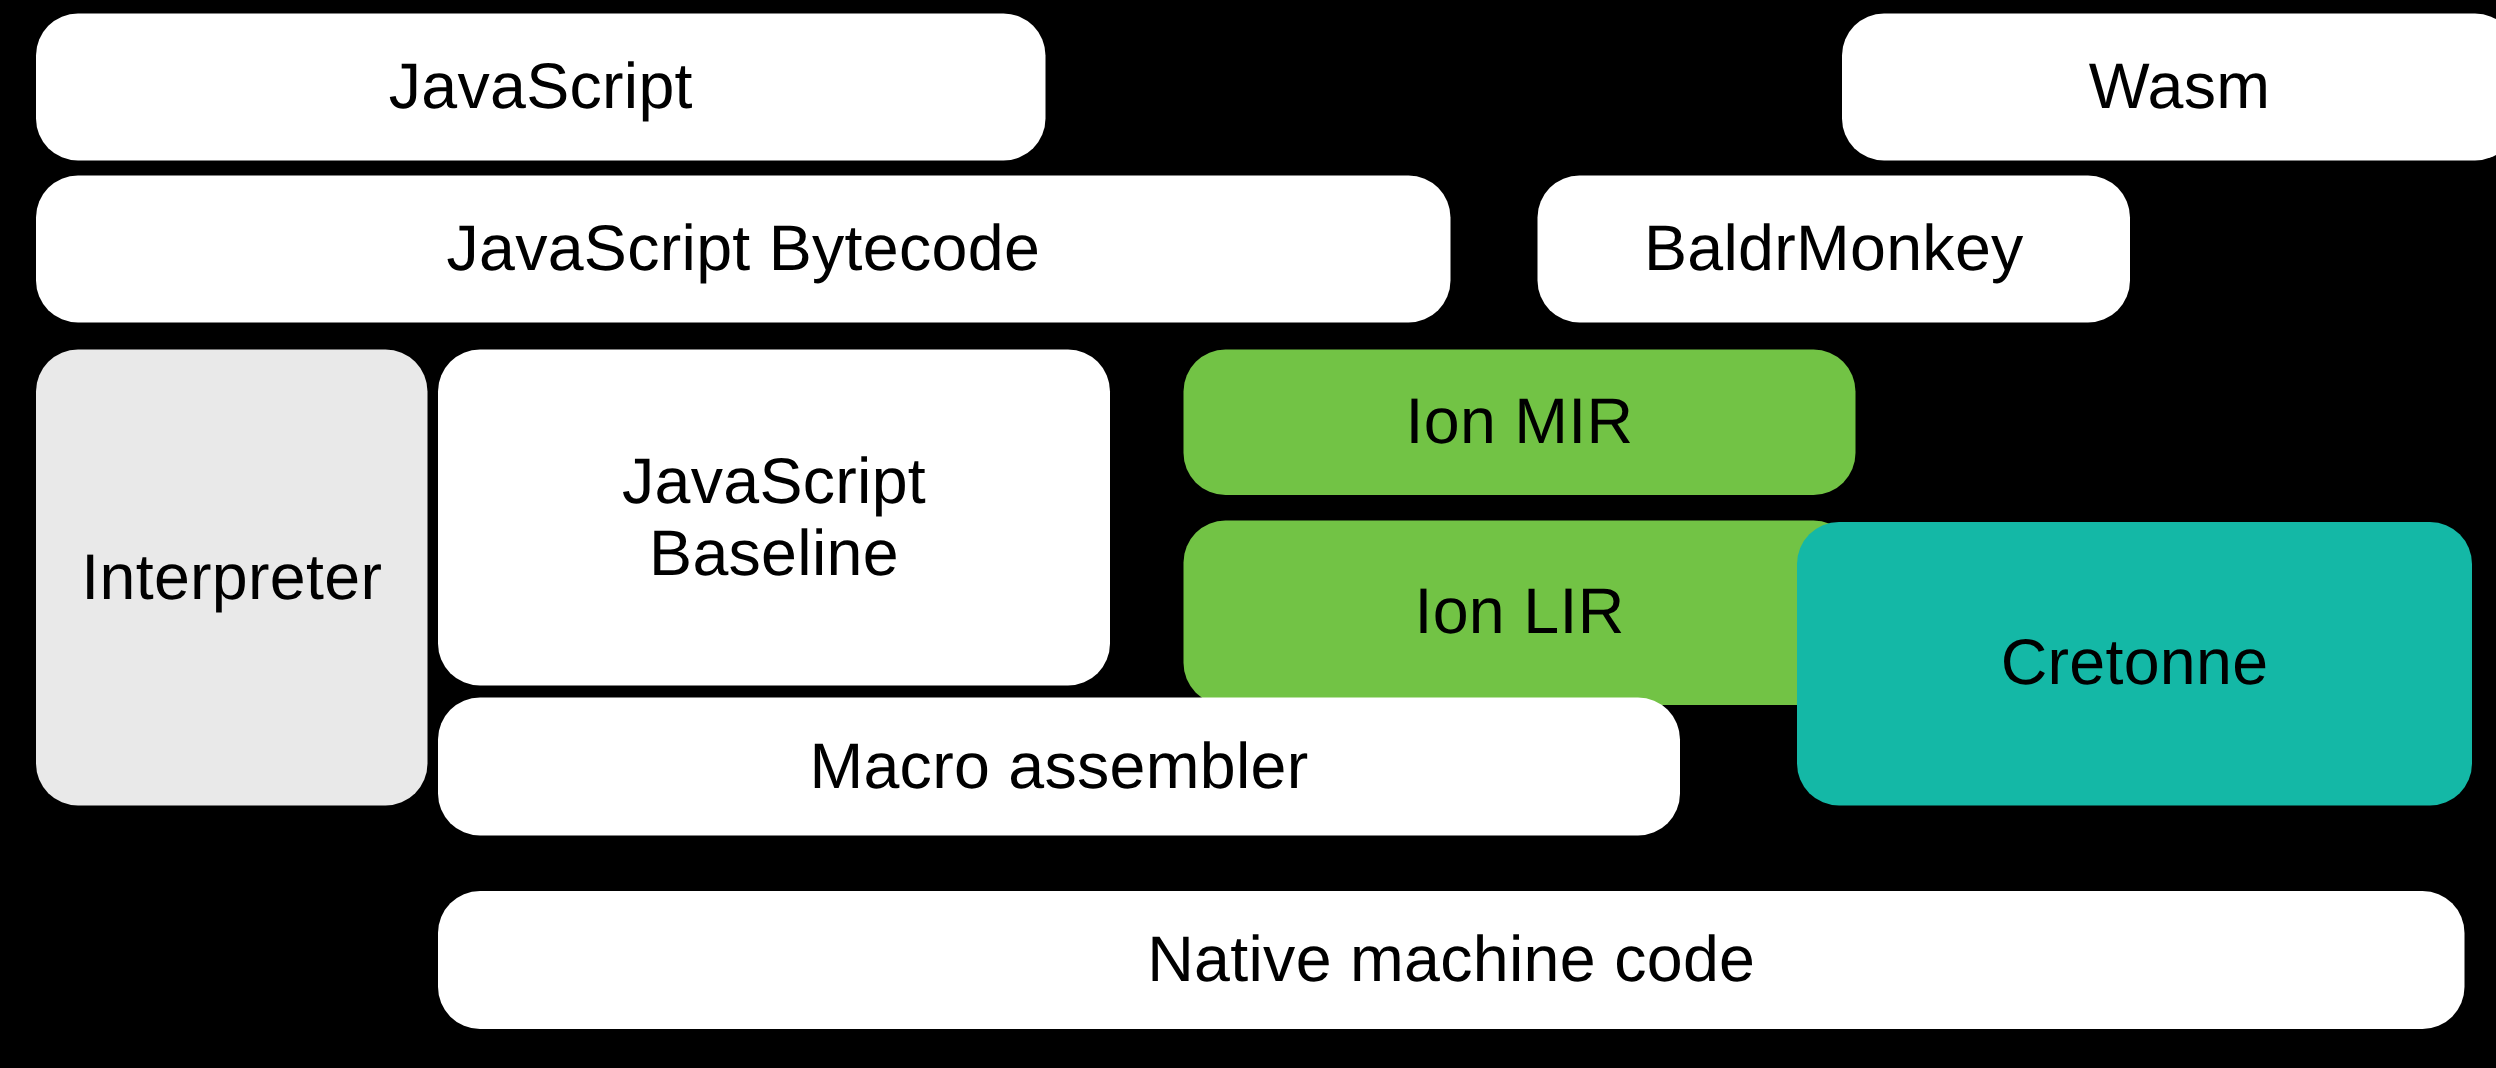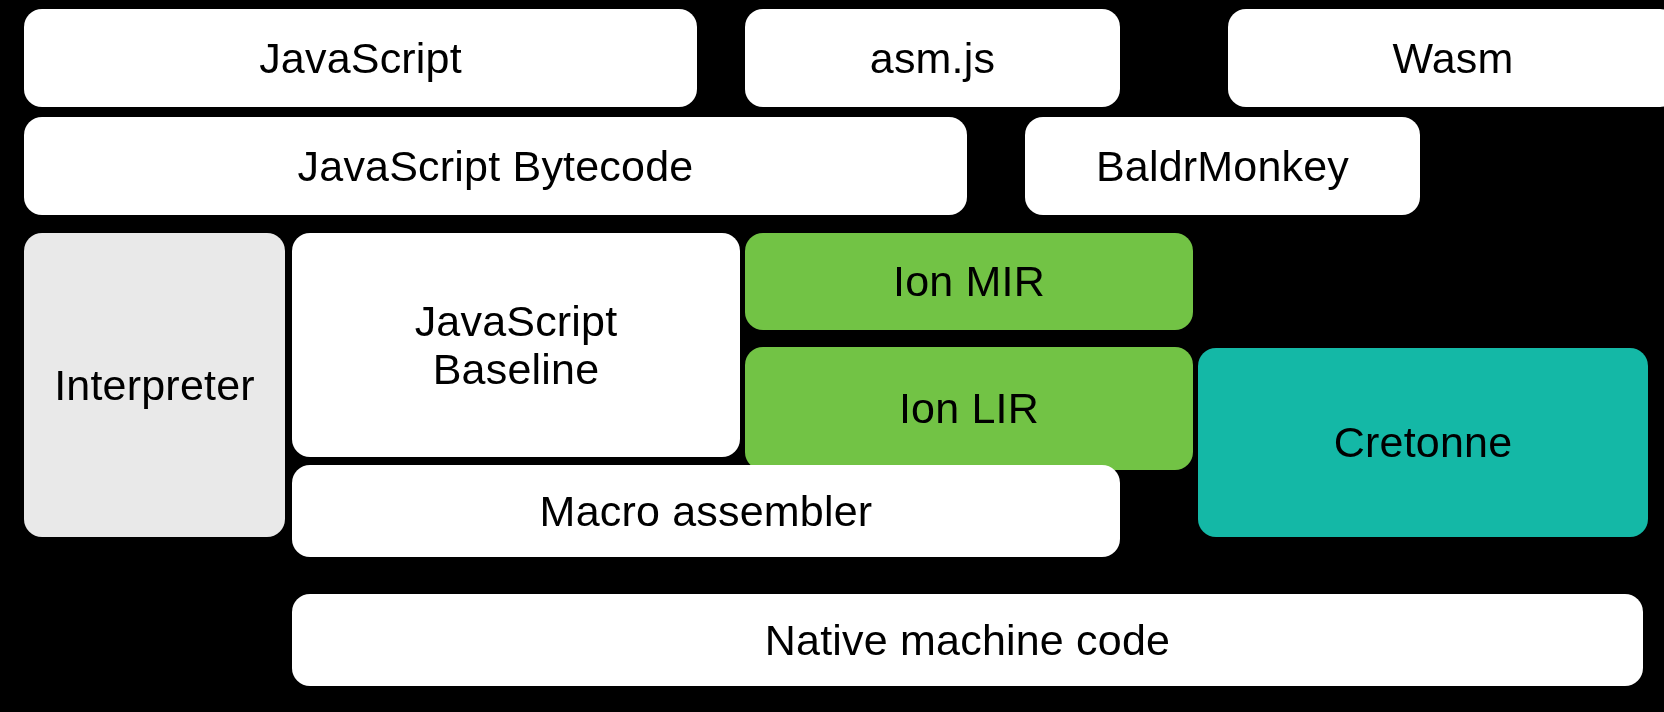--- a/index.html
+++ b/index.html
@@ -15,42 +15,41 @@
     overflow: hidden;
     font-family: "Liberation Sans", sans-serif;
   }
   .node {
     position: absolute;
     box-sizing: border-box;
     display: flex;
     align-items: center;
     justify-content: center;
     text-align: center;
-    border-radius: 18px;
+    border-radius: 28px;
     color: #000000;
     font-size: 43px;
     line-height: 1.12;
     font-weight: 400;
     letter-spacing: 0.2px;
     white-space: pre-line;
     padding: 0 10px;
     -webkit-font-smoothing: antialiased;
   }
   .node.white  { background: #ffffff; }
   .node.gray   { background: #e9e9e9; }
-  .node.green  { background: #72c345; }
+  .node.green  { background: #72c345; margin-left: 44px; }
   .node.pink   { background: #14b8a6; }
   .node .label { display: block; }
 </style>
 </head>
 <body>
 
 <div id="stage">
     <div class="node white" style="left: 24px; top: 9px; width: 673px; height: 98px;"><span class="label">JavaScript</span></div>
-    <div class="node white" style="left: 745px; top: 9px; width: 375px; height: 98px;"><span class="label">asm.js</span></div>
     <div class="node white" style="left: 1193px; top: 9px; width: 450px; height: 98px; margin-left: 35px;"><span class="label">Wasm</span></div>
     <div class="node white" style="left: 24px; top: 117px; width: 943px; height: 98px;"><span class="label">JavaScript Bytecode</span></div>
     <div class="node white" style="left: 1025px; top: 117px; width: 395px; height: 98px;"><span class="label">BaldrMonkey</span></div>
     <div class="node gray" style="left: 24px; top: 233px; width: 261px; height: 304px;"><span class="label">Interpreter</span></div>
     <div class="node white" style="left: 292px; top: 233px; width: 448px; height: 224px;"><span class="label">JavaScript
 Baseline</span></div>
     <div class="node green" style="left: 745px; top: 233px; width: 448px; height: 97px;"><span class="label">Ion MIR</span></div>
     <div class="node green" style="left: 745px; top: 347px; width: 448px; height: 123px;"><span class="label">Ion LIR</span></div>
     <div class="node pink" style="left: 1198px; top: 348px; width: 450px; height: 189px;"><span class="label">Cretonne</span></div>
     <div class="node white" style="left: 292px; top: 465px; width: 828px; height: 92px;"><span class="label">Macro assembler</span></div>

